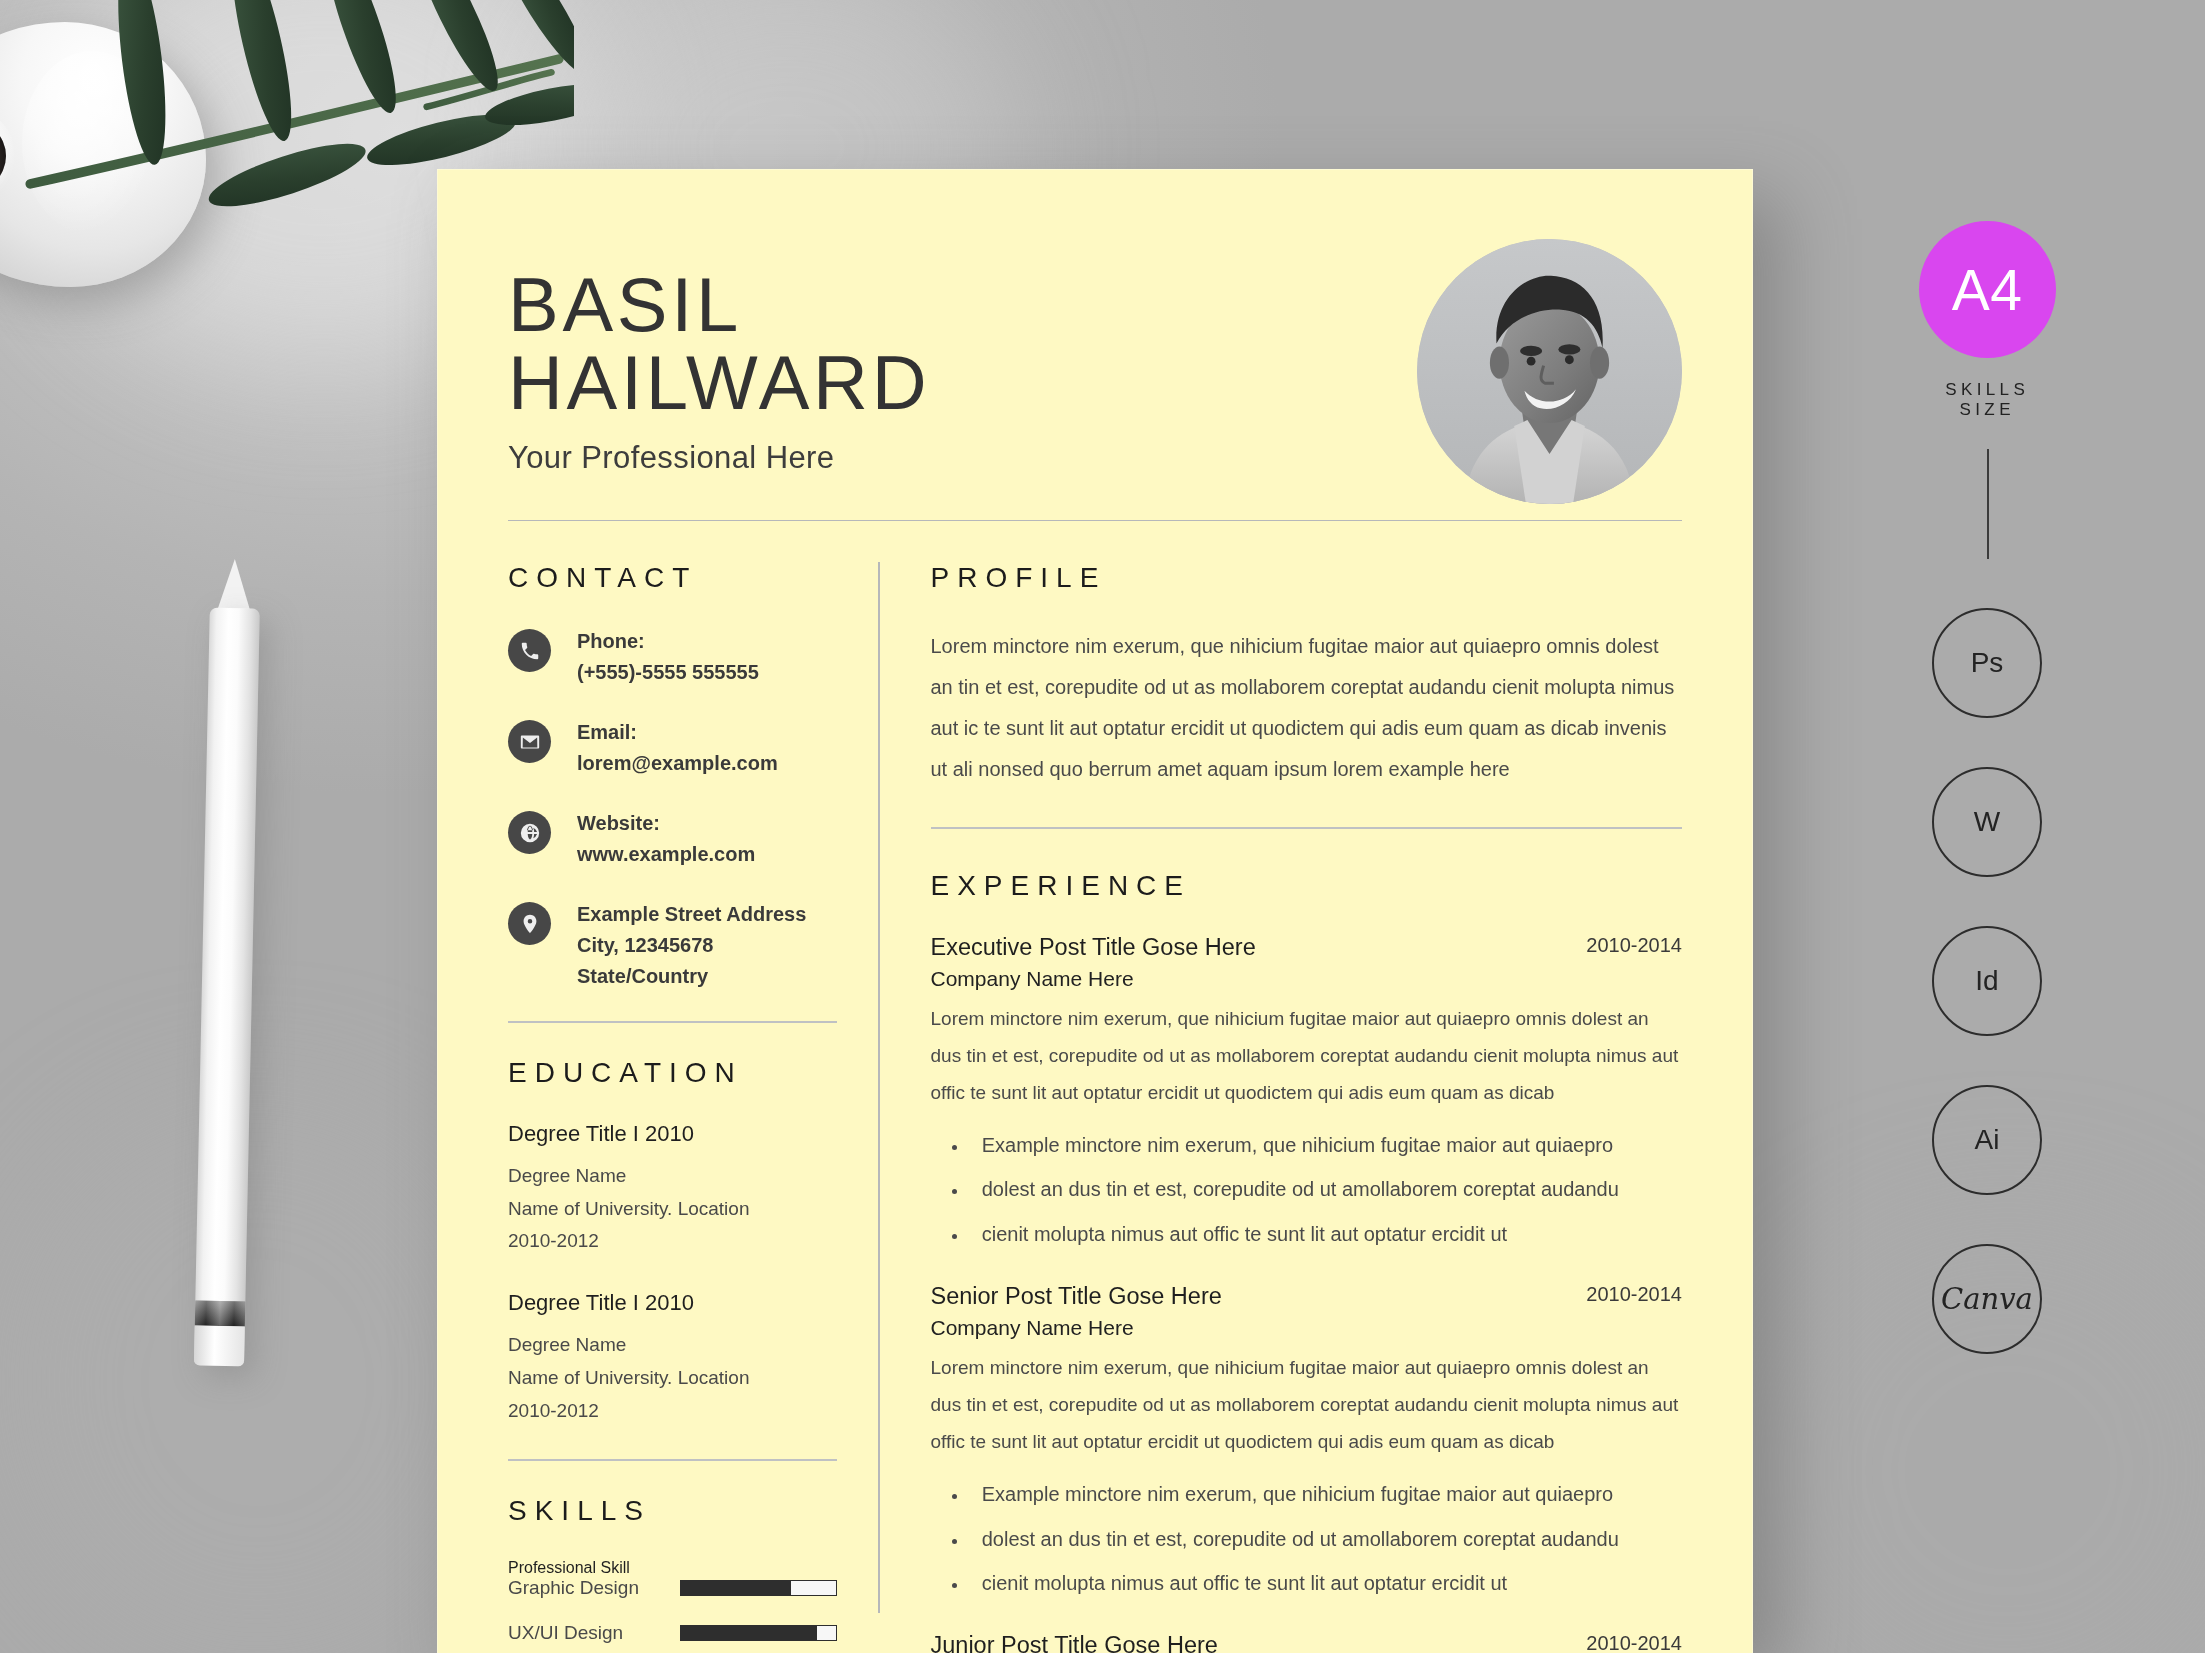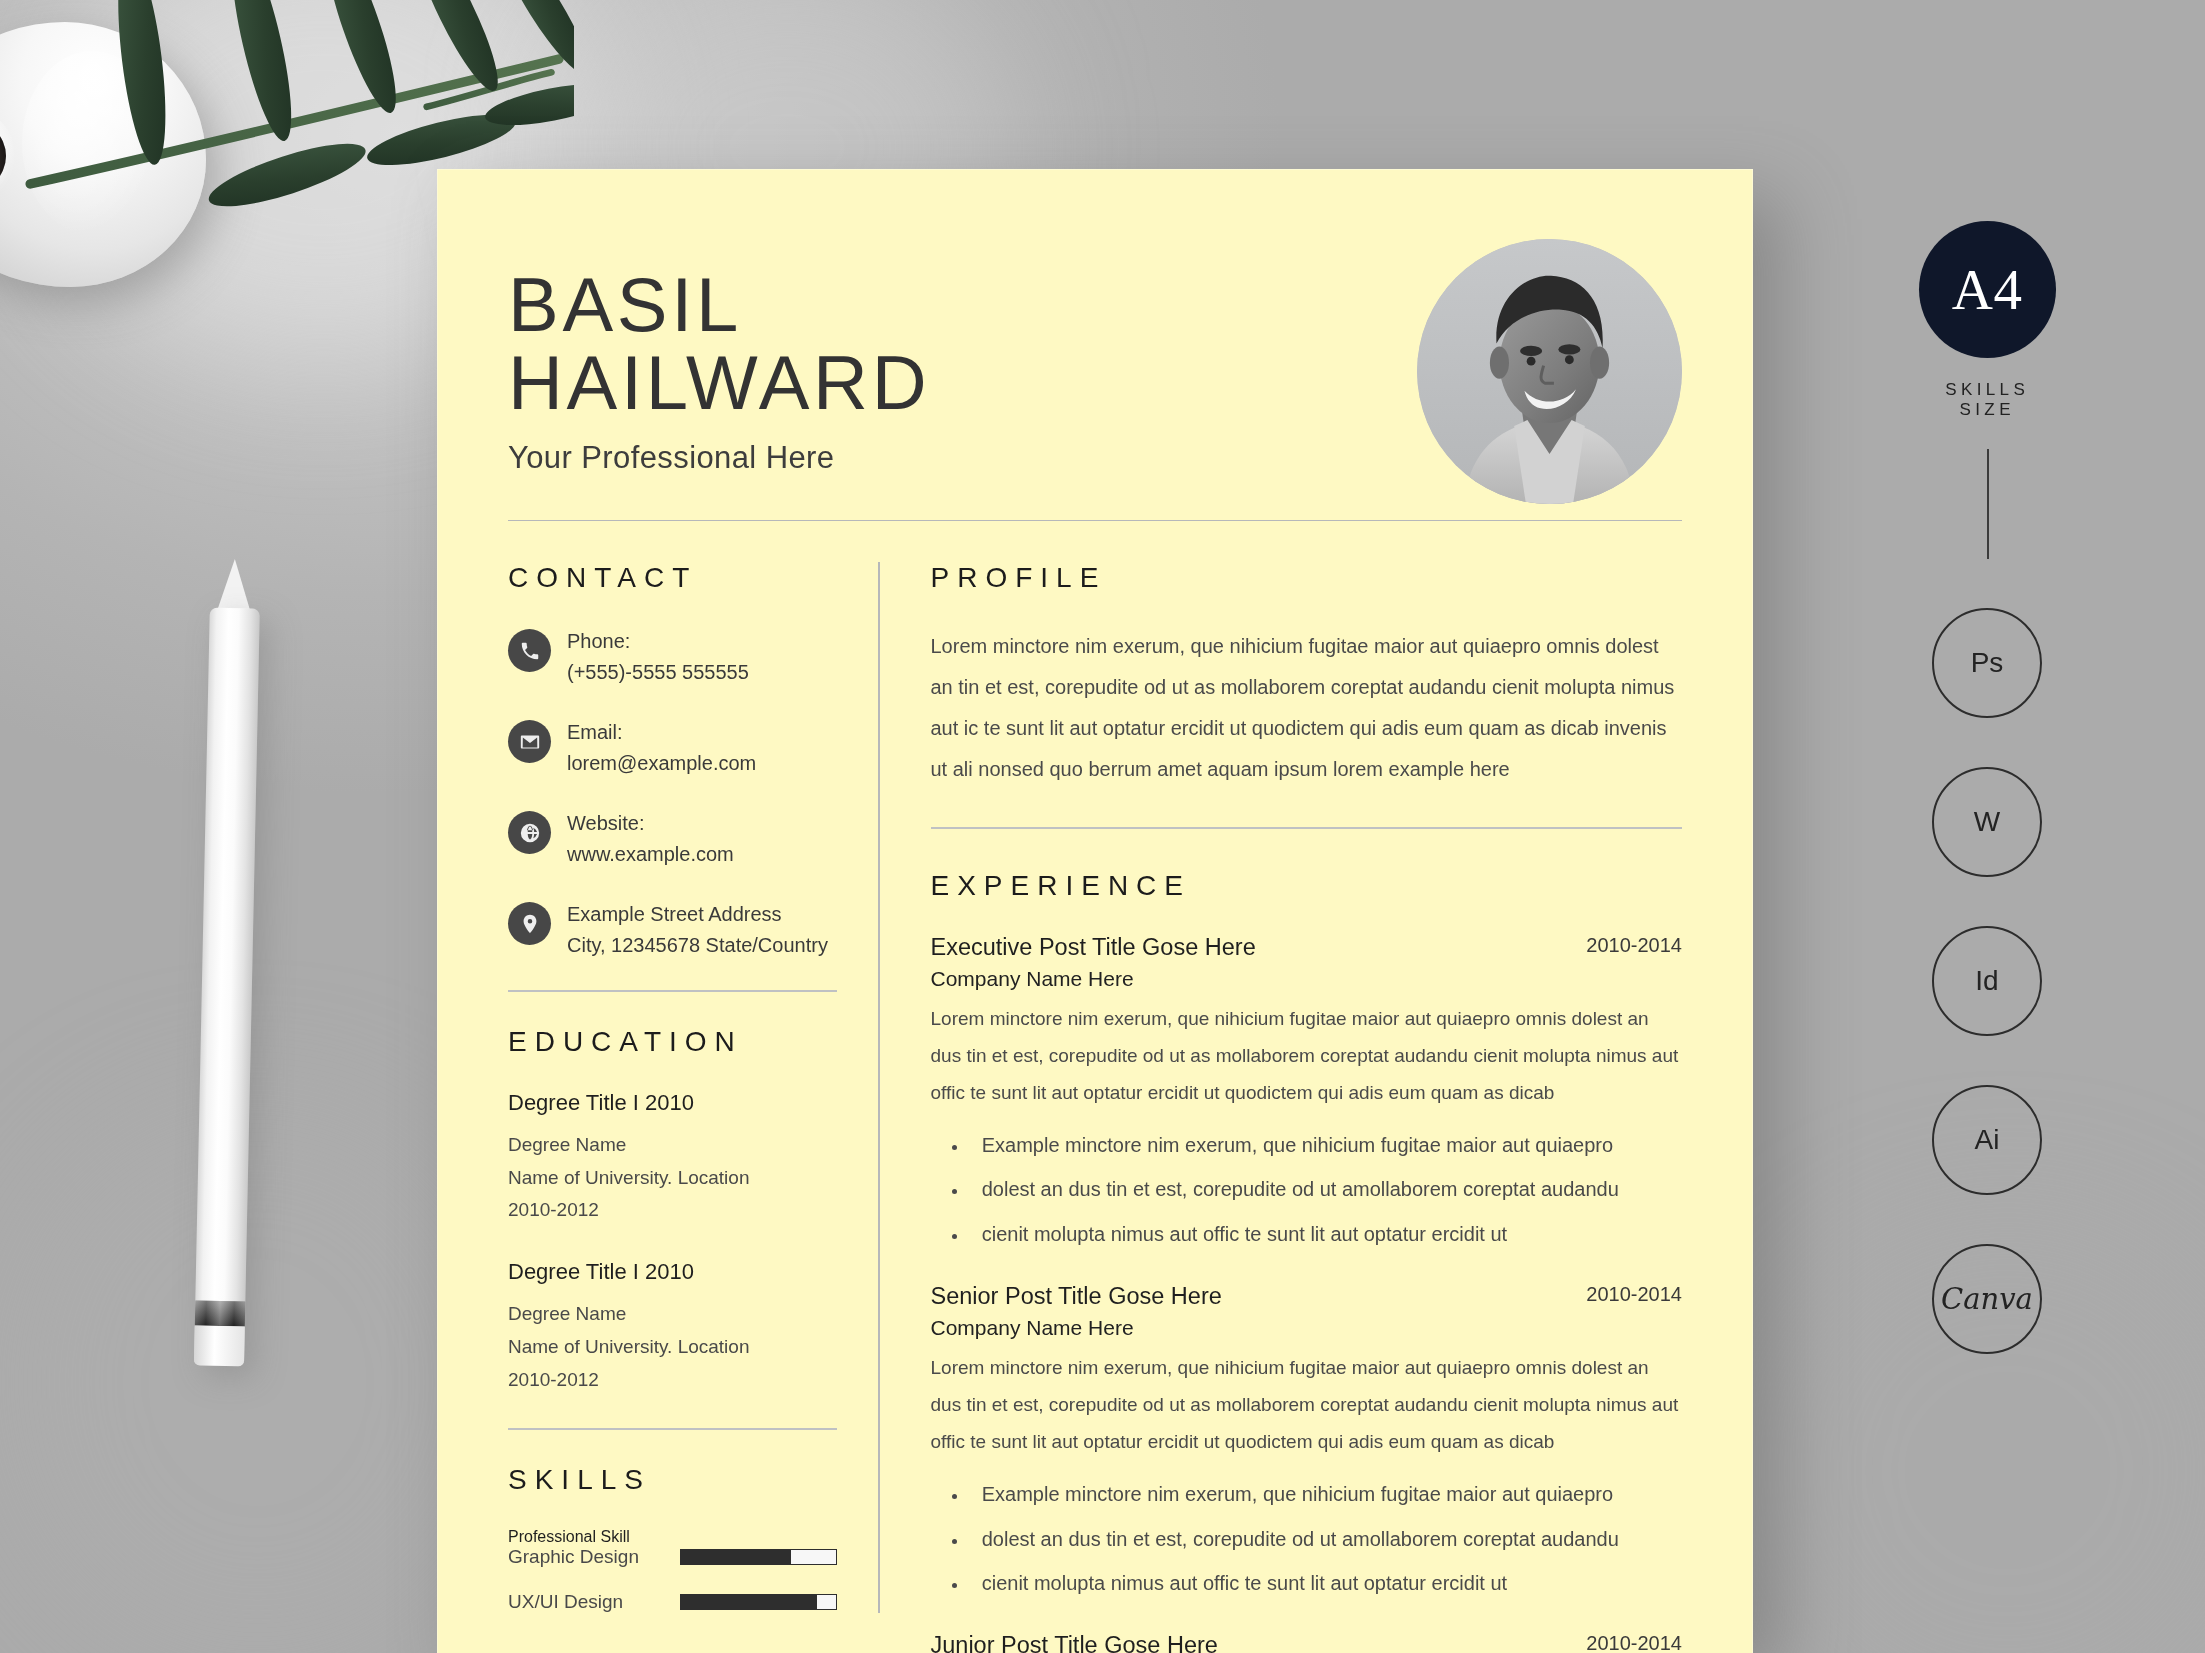--- a/index.html
+++ b/index.html
@@ -189,22 +189,23 @@
     letter-spacing: 8px;
     color: #1c1c1c;
     font-weight: 400;
     margin-bottom: 32px;
   }
 
   
   .contact-row {
     display: flex;
     align-items: flex-start;
-    gap: 16px;
+    gap: 26px;
     margin-bottom: 29px;
+    font-weight: bold;
   }
   .contact-icon {
     width: 43px; height: 43px;
     border-radius: 50%;
     background: #474747;
     flex: none;
     display: flex;
     align-items: center;
     justify-content: center;
     margin-top: 2.9px;
@@ -281,26 +282,25 @@
 
   
   .badges {
     position: absolute;
     left: 1904px; top: 221px;
     width: 221px;
   }
   .badge-a4 {
     width: 137px; height: 137px;
     border-radius: 50%;
-    background: #0f172a;
+    background: #d946ef;
     color: #ffffff;
     display: flex; align-items: center; justify-content: center;
     font-size: 57px; letter-spacing: 0.7px;
     margin-left: 14.7px;
-    font-family: Liberation Serif, serif;
   }
   .badge-a4-label {
     margin-top: 22px;
     margin-left: 14.7px;
     width: 137px;
     text-align: center;
     font-size: 17px;
     letter-spacing: 4.4px;
     color: #222222;
   }

